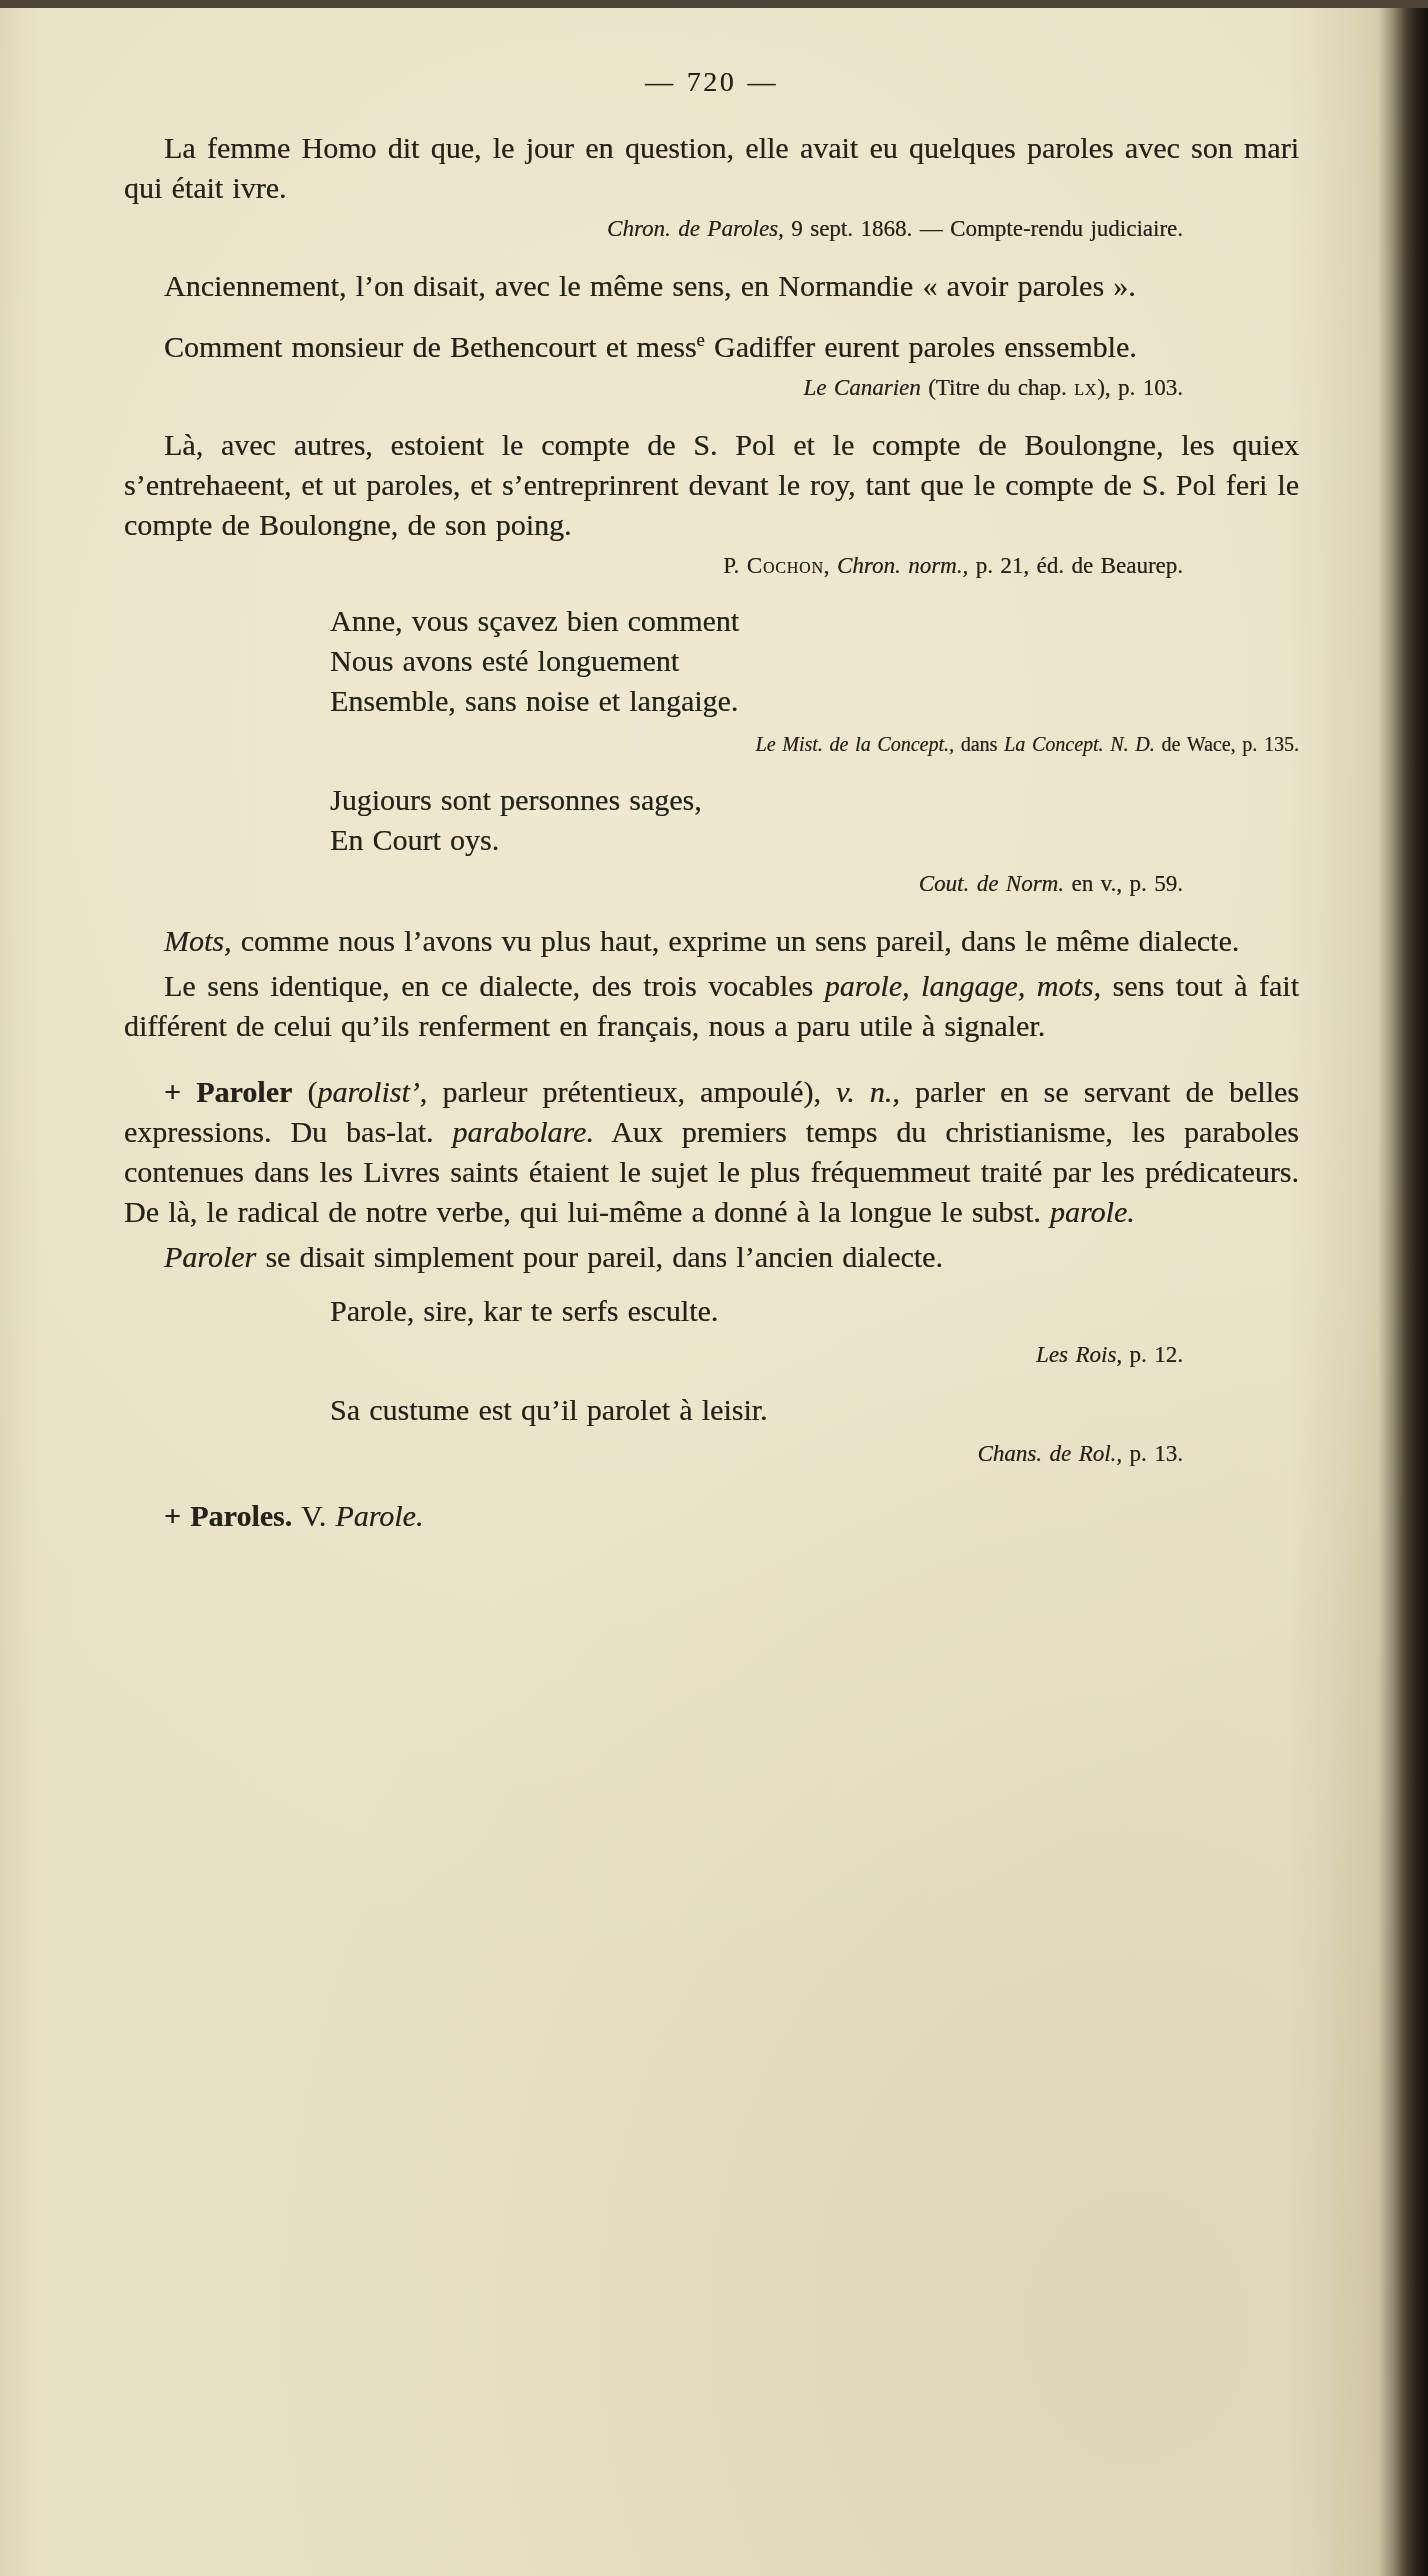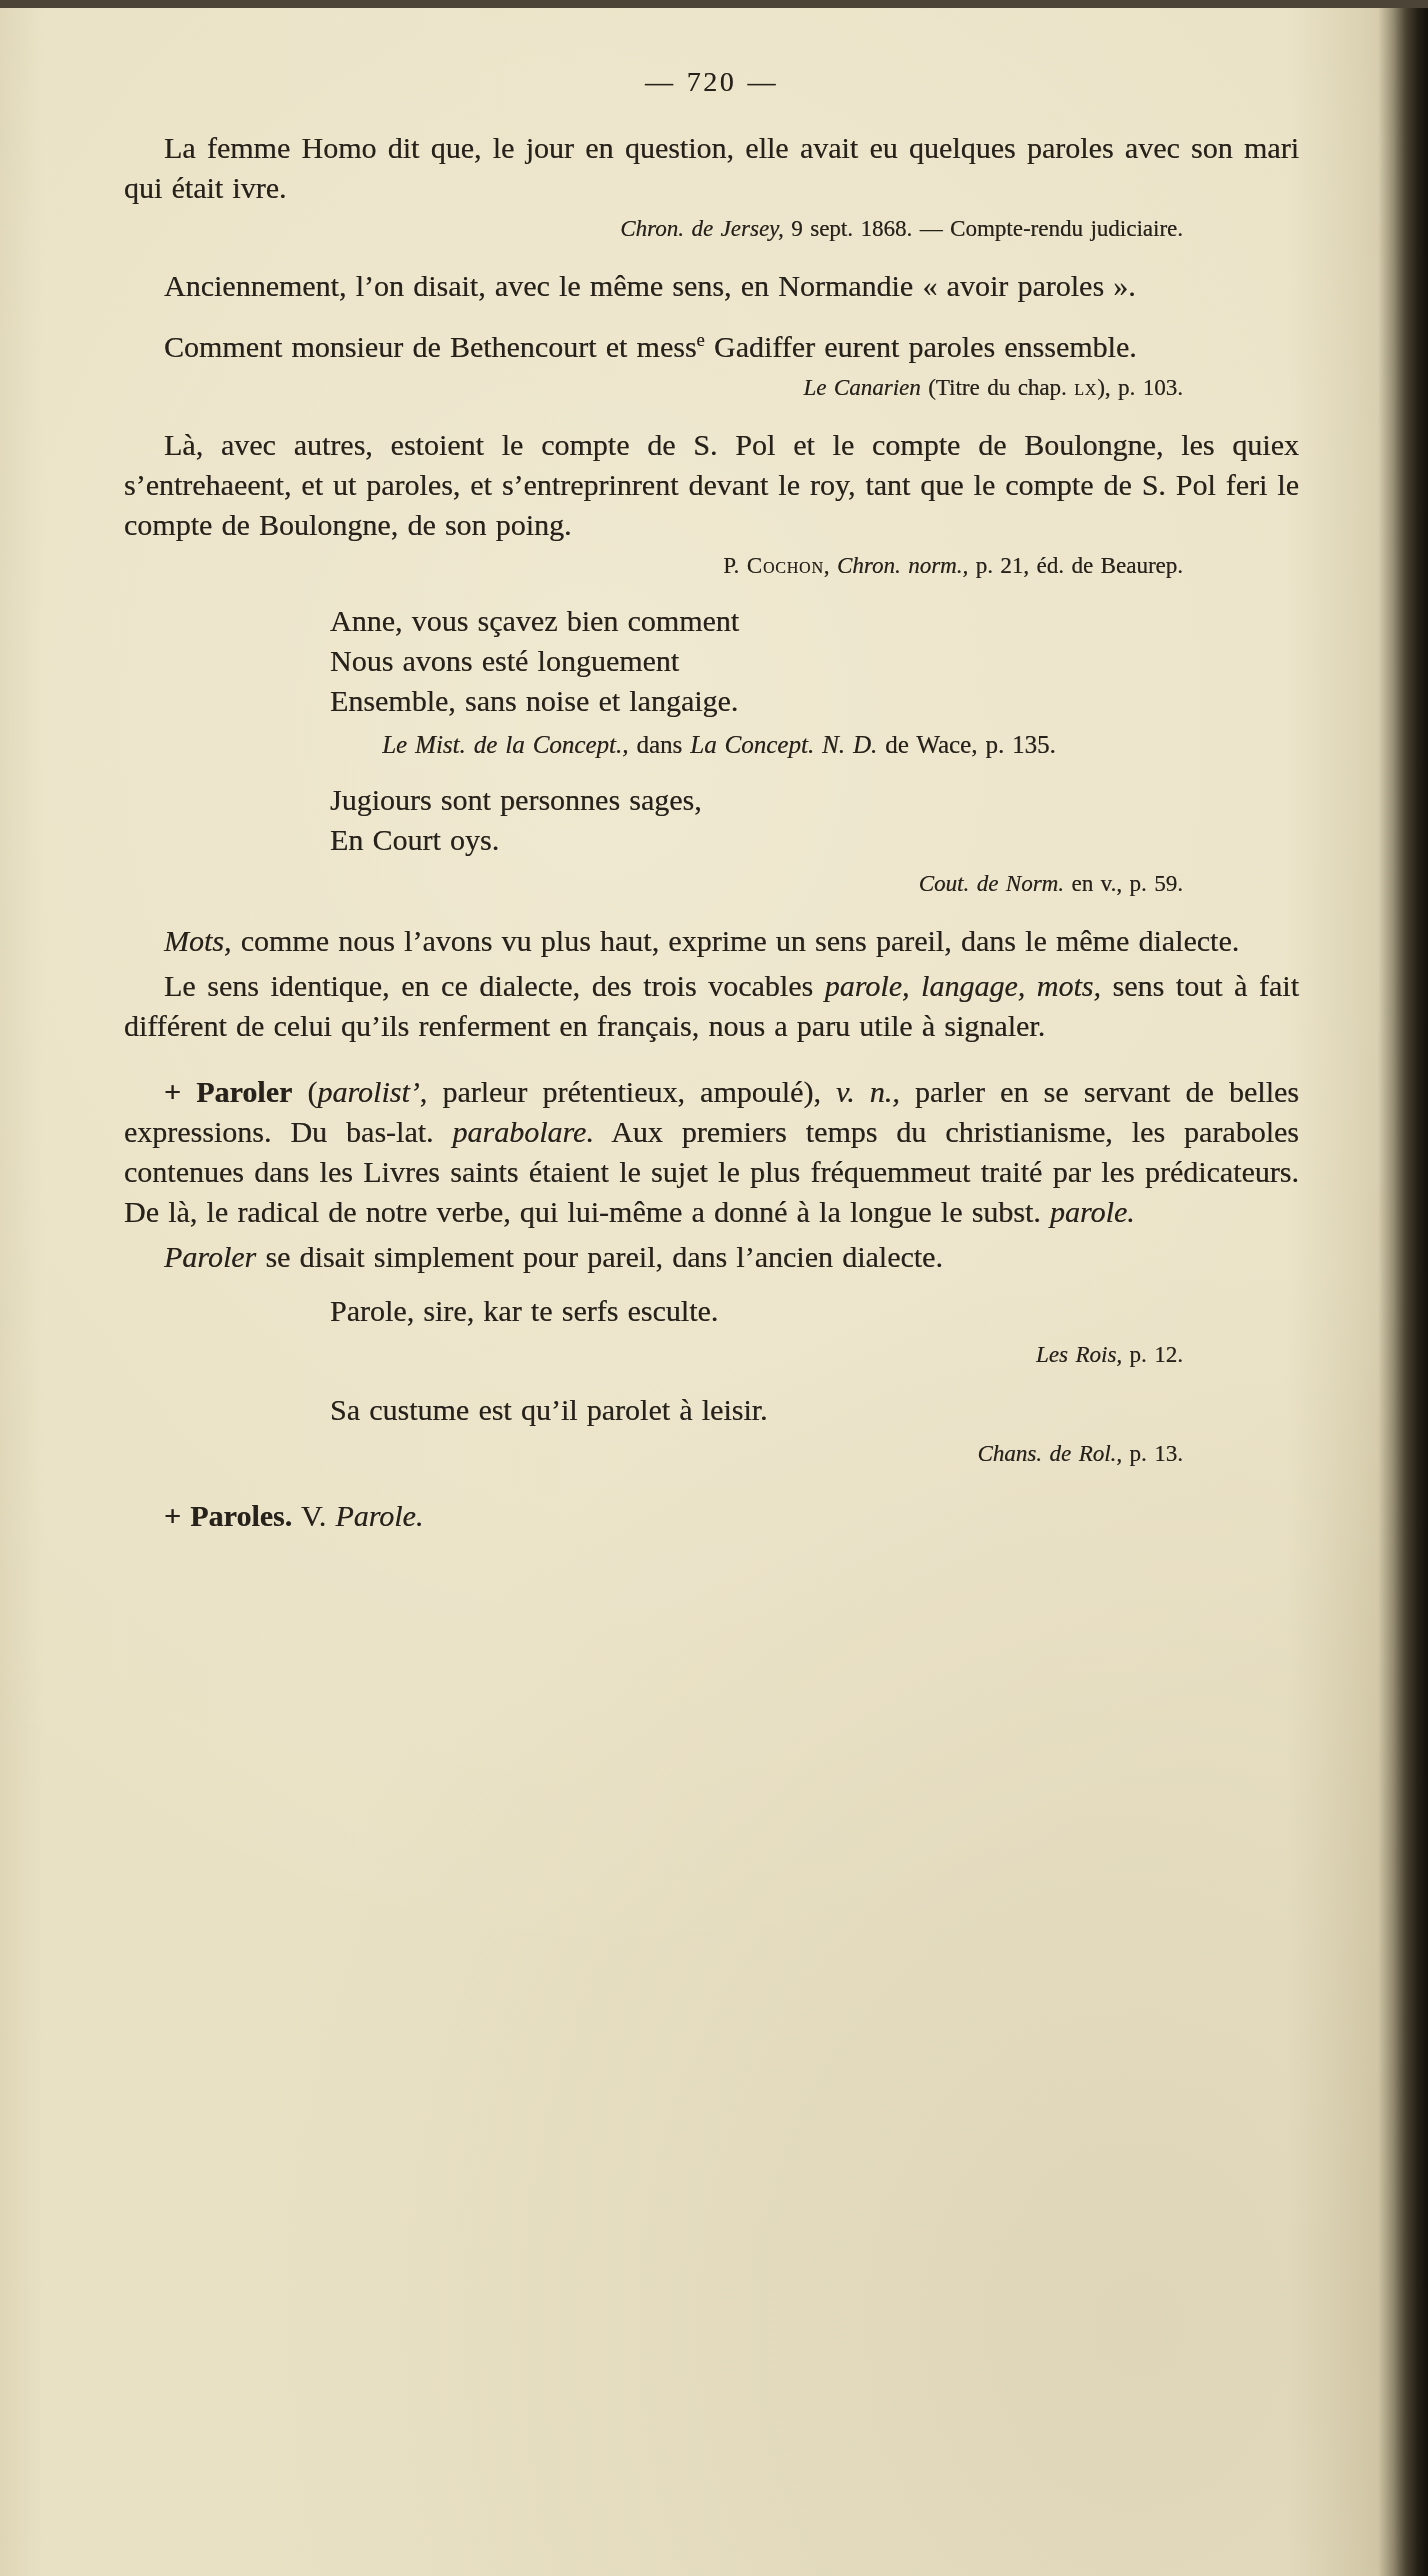--- a/index.html
+++ b/index.html
@@ -24,37 +24,37 @@
   .content{
     position:absolute;left:124px;top:54px;width:1175px;
     font-size:30px;line-height:40px;word-spacing:1.7px;
     text-shadow:0.3px 0.2px 0 rgba(40,33,22,.55);
   }
   .pageno{text-align:center;font-size:28px;margin:0 0 26.4px 0;letter-spacing:2.5px;}
   .p{margin:0 0 5px 0;text-indent:40px;text-align:justify;}
   .p-gap{margin-top:21.5px;}
   .p-entry{margin-top:26.4px;}
   .cite{font-size:23px;line-height:31px;text-align:right;padding-right:116px;margin:1.7px 0 20px 0;}
-  .cite-wide{font-size:25px;line-height:31px;text-align:center;padding-left:15px;padding-right:0;margin:1.7px 0 20px 0;}
+  .cite-wide{font-size:20px;line-height:31px;text-align:right;padding-left:15px;padding-right:0;margin:1.7px 0 20px 0;}
   .verse{margin:13.2px 0 8.3px 206px;text-align:left;}
   .verse .vline{min-height:40px;}
   .i{font-style:italic;}
   .b{font-weight:bold;}
   .sc{font-variant:small-caps;letter-spacing:0.8px;}
   .sup{vertical-align:super;font-size:.62em;line-height:0;}
 </style>
 </head>
 <body>
 
 <div class="page">
   <div class="content">
     <div class="pageno">— 720 —</div>
     <div>
         <div class="p"><span>La femme Homo dit que, le jour en question, elle avait eu quelques paroles avec son mari qui était ivre.</span></div>
-        <div class="cite"><span class="i">Chron. de Jersey,</span><span> 9 sept. 1868. — Compte-rendu judiciaire.</span></div>
+        <div class="cite"><span class="i">Chron. de Paroles,</span><span> 9 sept. 1868. — Compte-rendu judiciaire.</span></div>
         <div class="p p-gap"><span>Anciennement, l’on disait, avec le même sens, en Normandie « avoir paroles ».</span></div>
         <div class="p p-gap"><span>Comment monsieur de Bethencourt et mess</span><span class="sup">e</span><span> Gadiffer eurent paroles enssemble.</span></div>
         <div class="cite"><span class="i">Le Canarien</span><span> (Titre du chap. </span><span class="sc">lx</span><span>), p. 103.</span></div>
         <div class="p p-gap"><span>Là, avec autres, estoient le compte de S. Pol et le compte de Boulongne, les quiex s’entrehaeent, et ut paroles, et s’entreprinrent devant le roy, tant que le compte de S. Pol feri le compte de Boulongne, de son poing.</span></div>
         <div class="cite"><span>P. </span><span class="sc">Cochon</span><span>, </span><span class="i">Chron. norm.,</span><span> p. 21, éd. de Beaurep.</span></div>
         <div class="verse">
           <div class="vline">Anne, vous sçavez bien comment</div>
           <div class="vline">Nous avons esté longuement</div>
           <div class="vline">Ensemble, sans noise et langaige.</div>
         </div>

